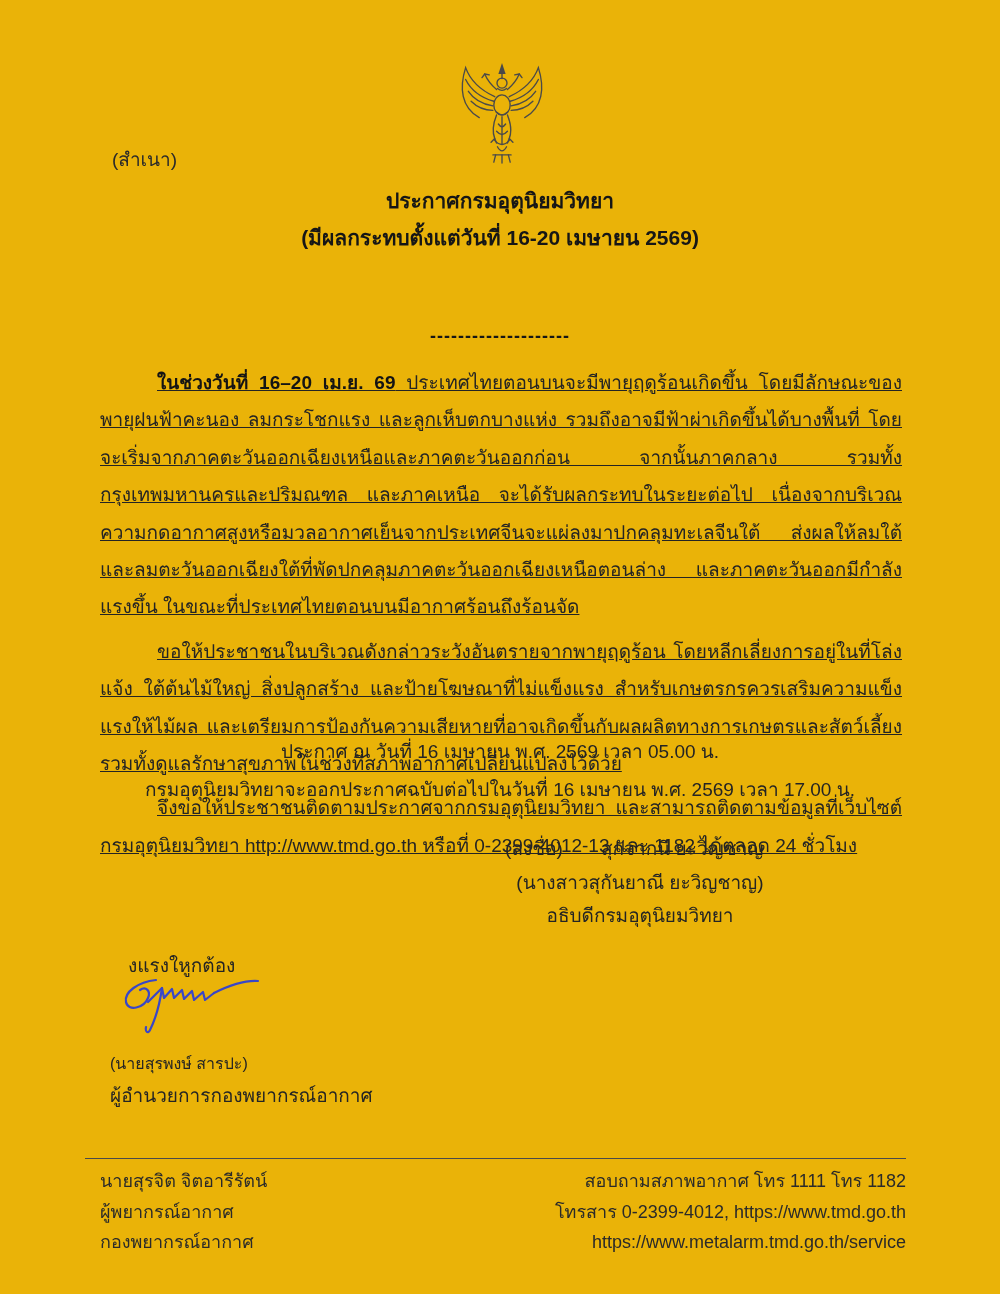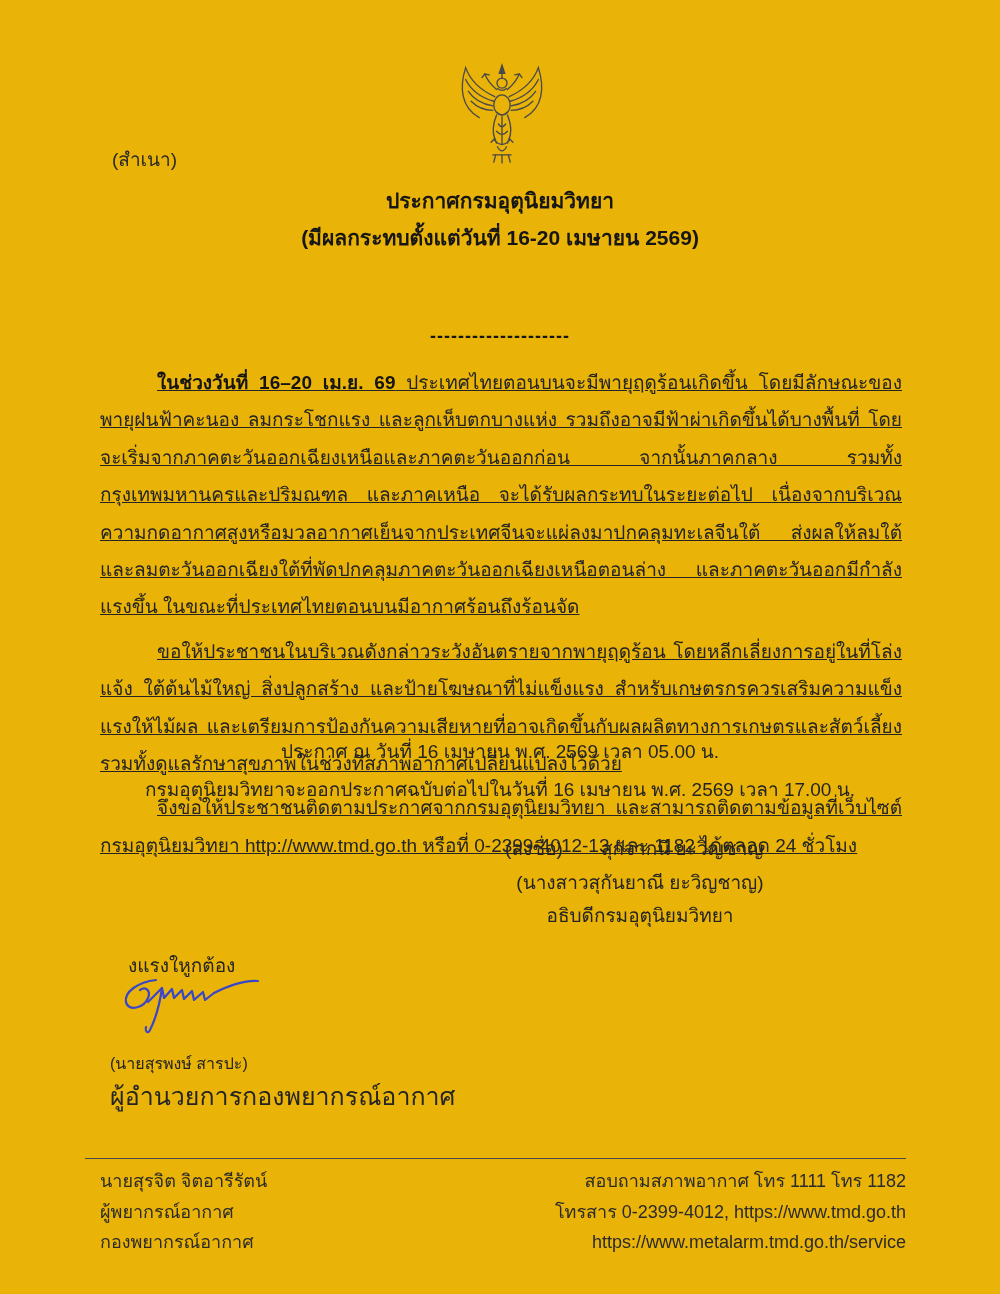--- a/index.html
+++ b/index.html
@@ -24,21 +24,21 @@
   .lead-bold { font-weight:bold; color:#141414; }
   .issuance { left:0; top:733px; width:1000px; text-align:center; font-size:19px; color:#242424; }
   .issuance div { line-height:38px; }
   .sign-block { left:440px; top:832px; width:400px; font-size:19px; color:#242424; }
   .sign-line1 { padding-left:65px; line-height:34px; }
   .sign-line1 .gap { display:inline-block; width:38px; }
   .sign-center { text-align:center; line-height:33px; width:340px; margin-left:30px; }
   .cert-label { left:128px; top:950px; font-size:19px; color:#242424; }
   .cert-sign { left:118px; top:972px; width:180px; height:72px; }
   .cert-name { left:110px; top:1048px; font-size:16px; line-height:32px; color:#242424; }
-  .cert-title { left:110px; top:1080px; font-size:25px; line-height:32px; color:#242424; }
+  .cert-title { left:110px; top:1080px; font-size:19px; line-height:32px; color:#242424; }
   .footer-rule { left:85px; top:1158px; width:821px; height:0; border-top:1.5px solid #4a4a4a; }
   .footer-left { left:100px; top:1166px; font-size:18px; line-height:30.5px; color:#2a2a2a; }
   .footer-right { left:0; top:1166px; width:906px; text-align:right; font-size:18px; line-height:30.5px; color:#2a2a2a; }
 </style>
 </head>
 <body>
 
 <div class="page">
 
   <svg class="abs emblem" viewBox="0 0 110 118" aria-hidden="true">

